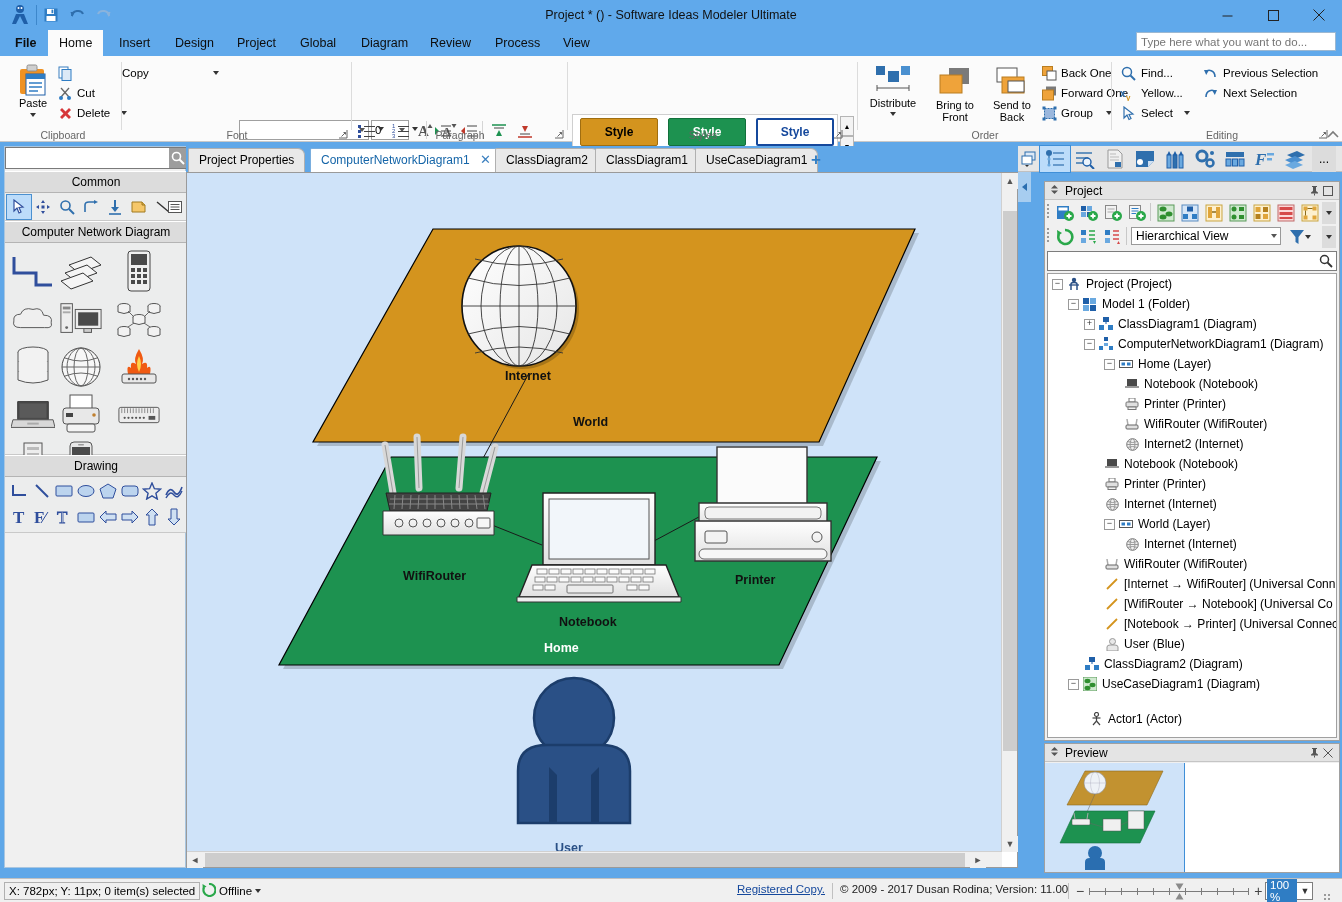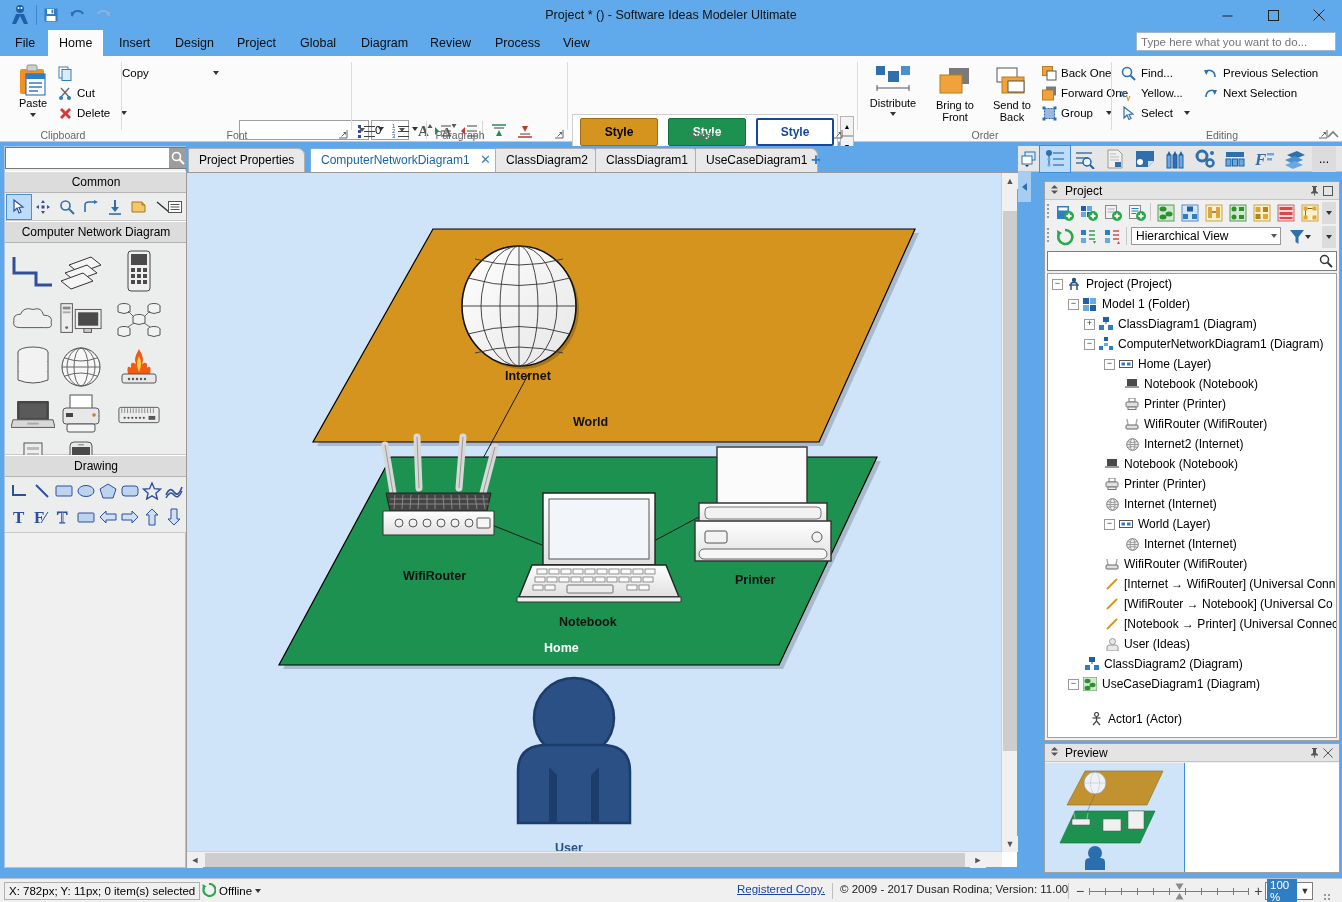--- a/index.html
+++ b/index.html
@@ -18,21 +18,21 @@
   .tb-sep { position:absolute; left:36px; top:5px; width:1px; height:20px; background:#3d87cb; }
   .qat { position:absolute; left:42px; top:5px; height:20px; display:flex; gap:8px; align-items:center; }
   .qat .qicon { width:18px; height:18px; display:flex; align-items:center; justify-content:center; cursor:pointer; }
   .title-text { position:absolute; left:0; top:0; width:1342px; height:30px; line-height:30px; text-align:center; font-size:12.5px; color:#111; pointer-events:none; }
   .wbtns { position:absolute; right:0; top:0; height:30px; display:flex; }
   .wbtn { width:46px; height:30px; display:flex; align-items:center; justify-content:center; cursor:pointer; }
 
   
   .menubar { position:absolute; left:0; top:30px; width:1342px; height:26px; background:#60a9eb; }
   .mtab { position:absolute; top:0; height:26px; line-height:26px; padding:0 11px; font-size:12.5px; color:#0d0d0d; cursor:pointer; white-space:nowrap; }
-  .mtab.file { font-weight:normal; }
+  .mtab.file { font-weight:bold; }
   .mtab.active { background:#fbfbfb; }
   .searchbox-top { position:absolute; right:6px; top:2px; width:200px; height:19px; background:#fff; border:1px solid #9cb8d2; }
   .searchbox-top input { width:100%; height:100%; border:0; outline:0; background:transparent; padding:0 4px; font-family:inherit; font-size:11.5px; color:#666; }
 
   
   .ribbon { position:absolute; left:0; top:56px; width:1342px; height:86px; background:#fbfbfb; border-bottom:1px solid #c8c8c8; }
   .ribbon-edge-l { position:absolute; left:0; top:56px; width:4px; height:86px; background:#60a9eb; }
   .rgroup { position:absolute; top:0; height:86px; }
   .rgroup .glabel { position:absolute; bottom:1px; width:100%; text-align:center; font-size:10.5px; color:#666; }
   .rgroup .gdiv { position:absolute; right:0; top:6px; width:1px; height:68px; background:#dcdcdc; }
@@ -1649,21 +1649,21 @@
           </span>
         <span>[Notebook → Printer] (Universal Connec</span>
       </div>
       <div class="tnode" style="left:56px; top:360px">
         <span class="tico">
             <svg width="13" height="13" viewBox="0 0 13 13">
               <circle cx="6.5" cy="3.5" r="3" fill="#e8e8e8" stroke="#999"></circle>
               <path d="M1 13 L1 9 Q1 7 4 7 L9 7 Q12 7 12 9 L12 13 Z" fill="#e8e8e8" stroke="#999"></path>
             </svg>
           </span>
-        <span>User (Ideas)</span>
+        <span>User (Blue)</span>
       </div>
       <div class="tnode" style="left:36px; top:380px">
         <span class="tico">
             <svg width="14" height="14" viewBox="0 0 14 14">
               <rect x="4" y="0" width="6" height="5" fill="#1f5fa8"></rect>
               <rect x="0" y="8" width="5" height="5" fill="#2f7dc4"></rect>
               <rect x="9" y="8" width="5" height="5" fill="#2f7dc4"></rect>
               <line x1="7" y1="5" x2="7" y2="7" stroke="#1f5fa8"></line>
             </svg>
           </span>

